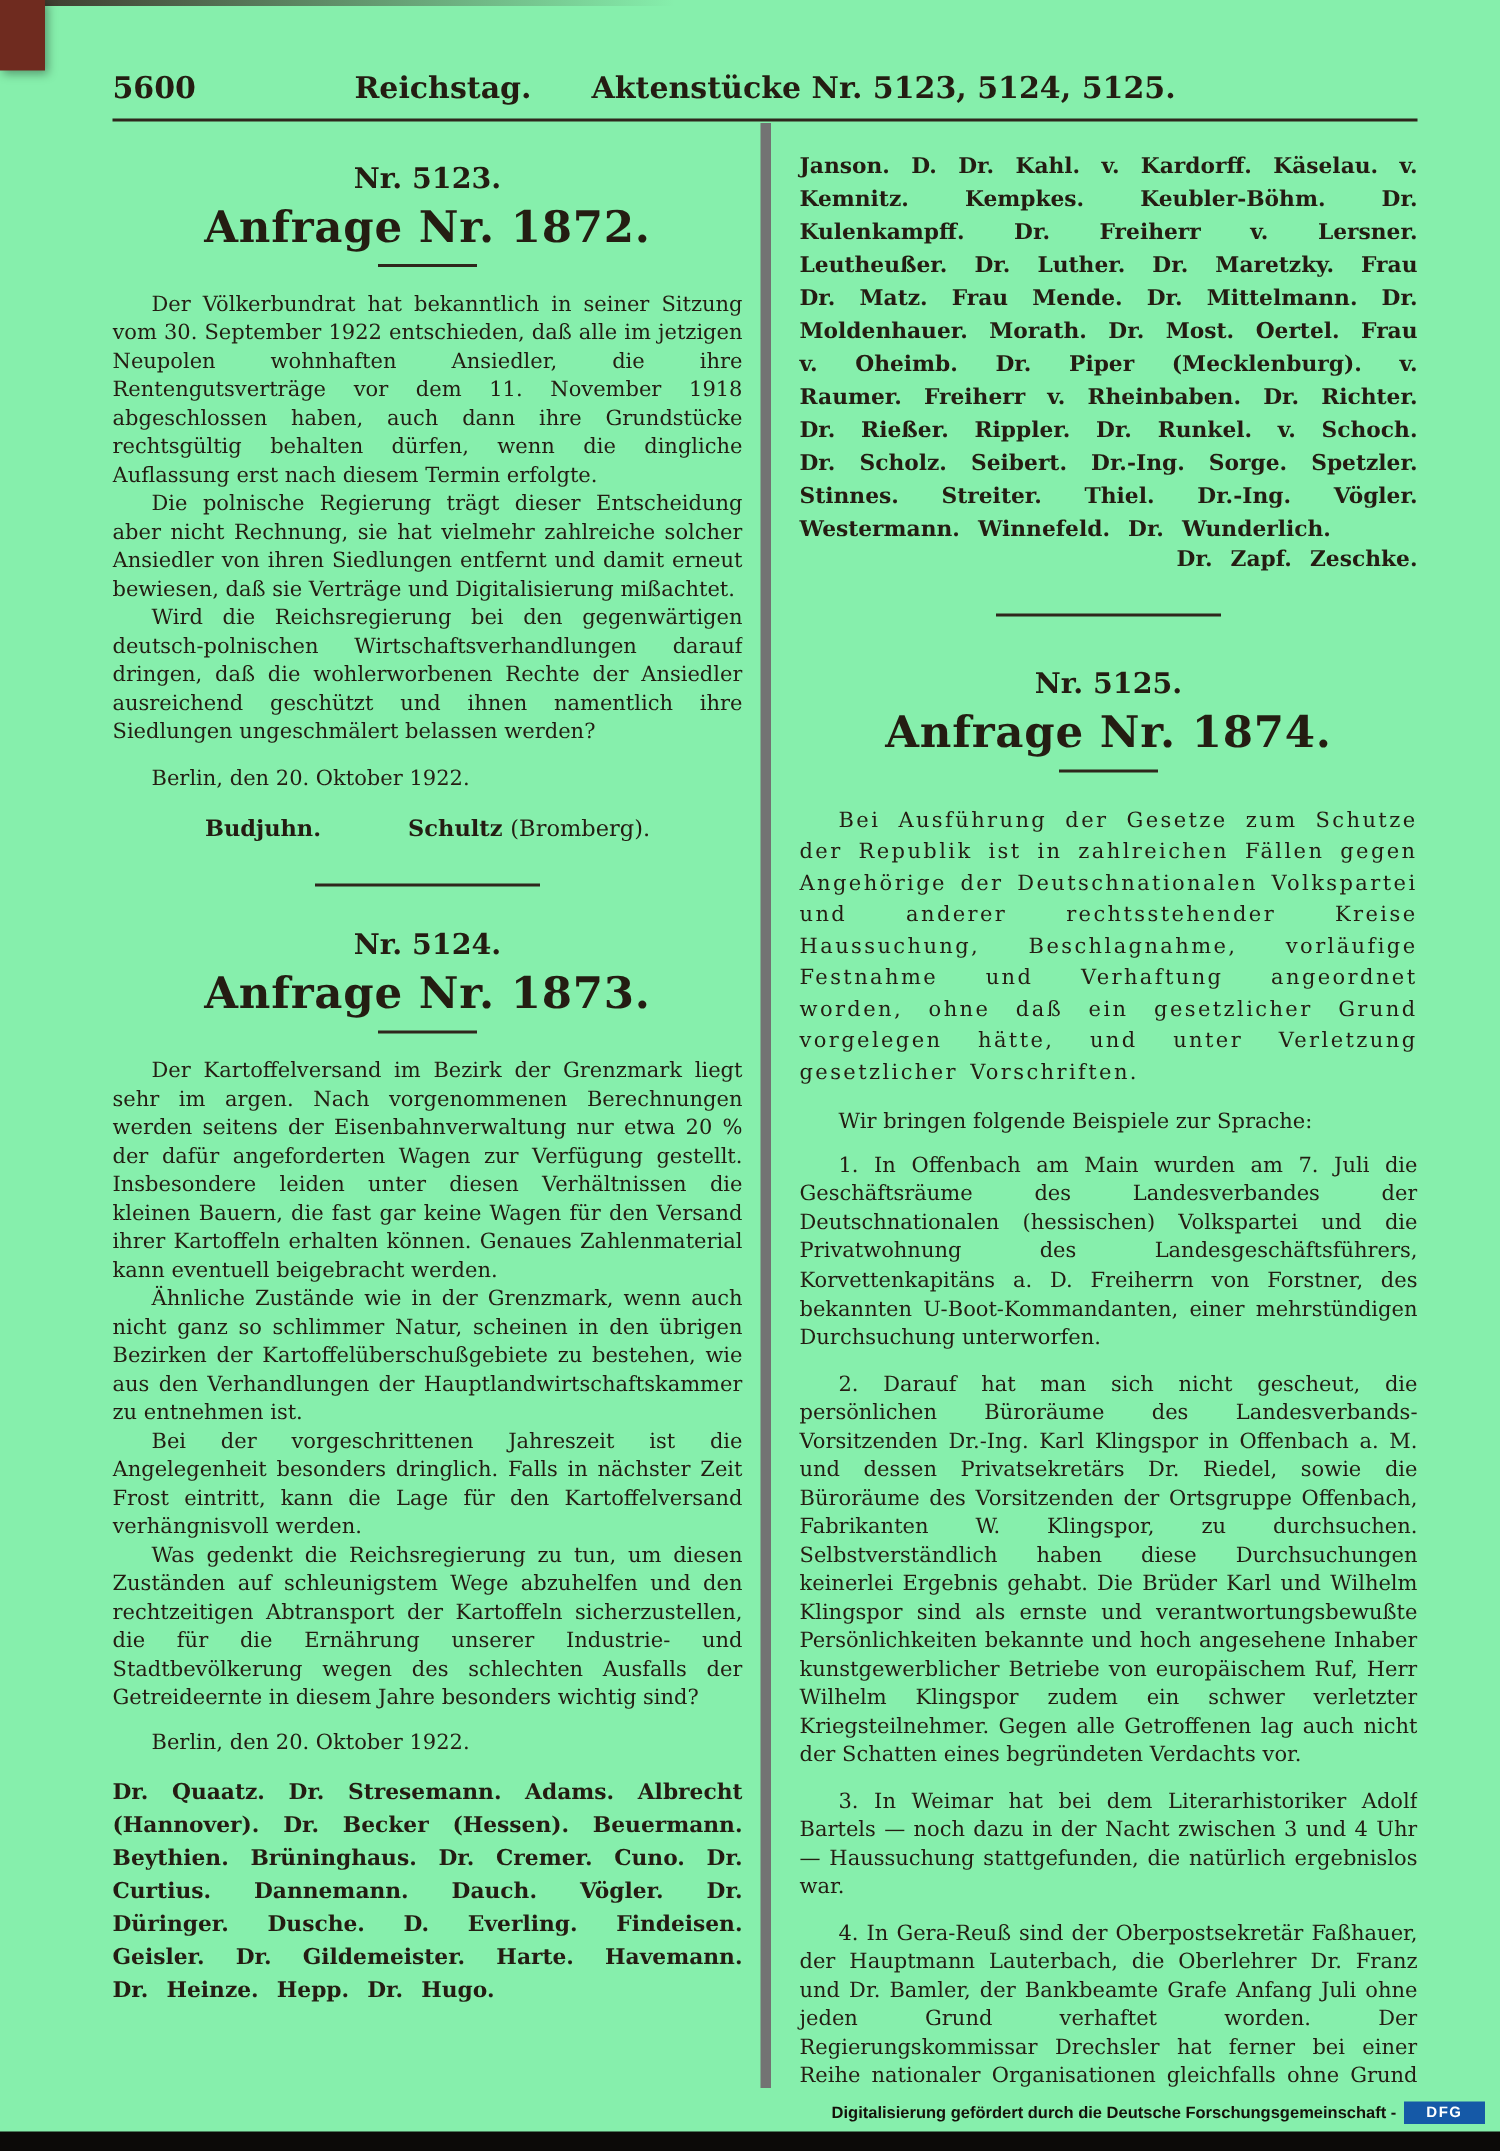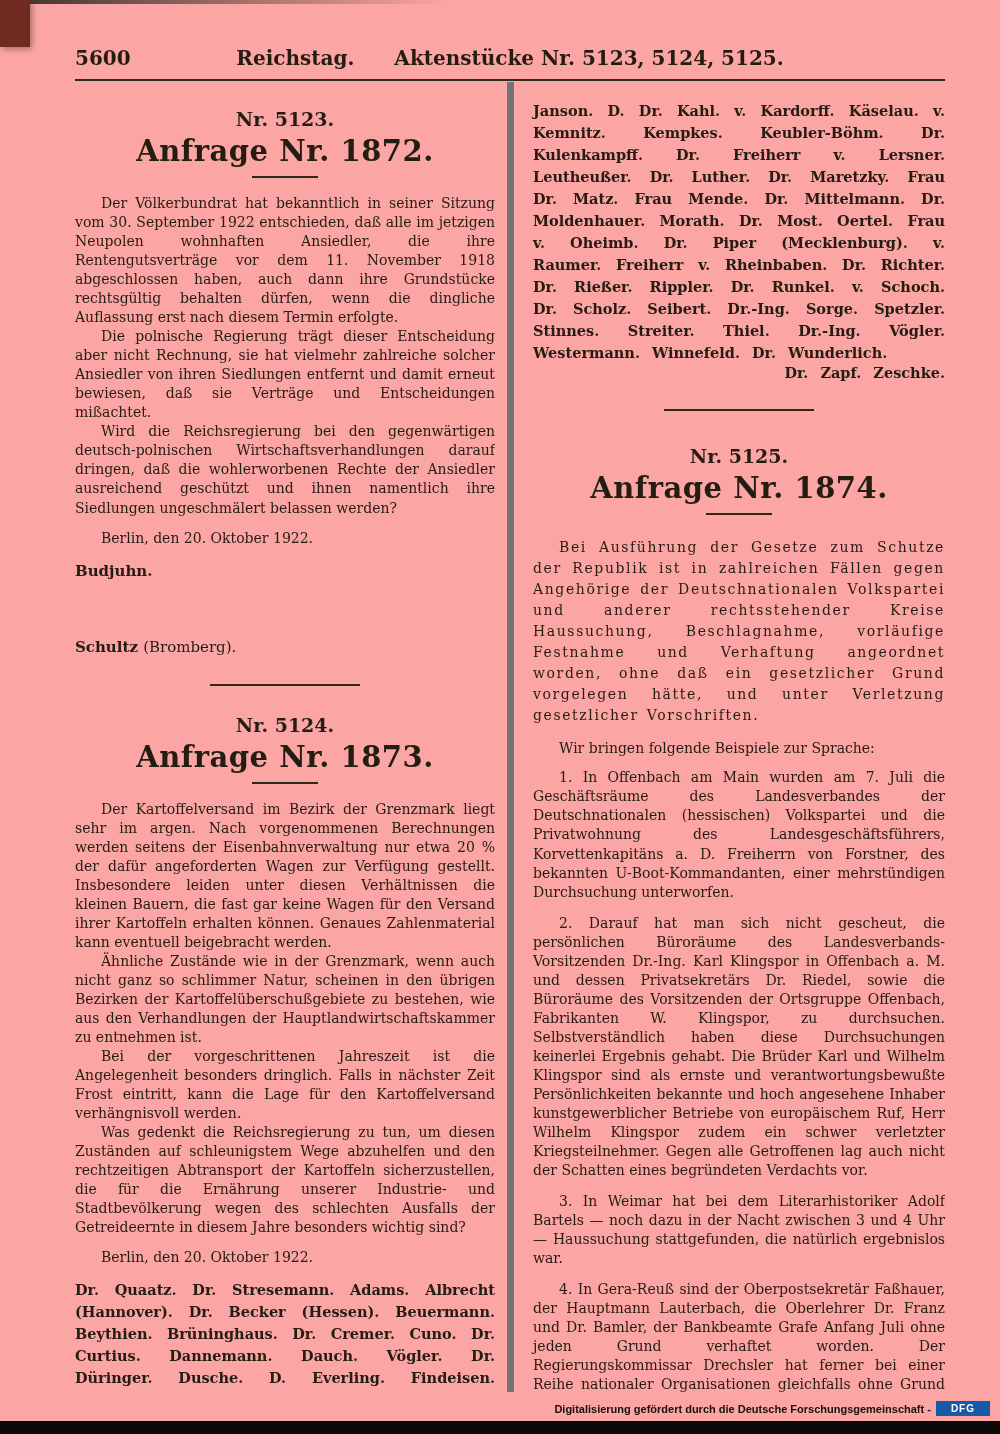--- a/index.html
+++ b/index.html
@@ -1,38 +1,38 @@
 <!DOCTYPE html>
 <html><head>
 <meta charset="utf-8">
 <style>
   html,body{margin:0;padding:0;background:#555;}
   .page{
     position:relative;width:1000px;height:1434px;margin:0 auto;
-    background:#fca5a5;overflow:hidden;
+    background:#86efac;overflow:hidden;
     font-family:"DejaVu Serif","Liberation Serif",serif;
     color:#241d12;
   }
   .corner-artifact{position:absolute;left:0;top:0;width:30px;height:47px;background:#6f2b1f;box-shadow:2px 2px 6px rgba(0,0,0,.35);}
   .top-shadow{position:absolute;left:0;top:0;width:100%;height:4px;background:linear-gradient(to right,#3a3127 0%,rgba(58,49,39,0) 45%);}
   .page-header{position:absolute;top:46px;left:75px;right:55px;height:26px;font-weight:bold;font-size:20px;}
   .page-number{position:absolute;left:0;top:0;}
   .page-title{position:absolute;left:0;right:0;text-align:center;top:0;display:flex;justify-content:center;gap:40px;}
   .header-rule{position:absolute;top:79px;left:75px;right:55px;border-top:2.5px solid #2e271c;}
   .columns{position:absolute;left:75px;right:55px;top:82px;height:1310px;display:flex;overflow:hidden;}
   .col-left{width:420px;flex:none;}
   .col-right{flex:1;border-left:7px solid #737373;margin-left:12px;padding-left:19px;overflow:hidden;}
   .col-left{overflow:hidden;}
 
   .doc-number{text-align:center;font-weight:bold;font-size:19px;margin:26px 0 4px;}
   .doc-title{text-align:center;font-weight:bold;font-size:29px;margin:0 0 8px;letter-spacing:.5px;}
   .title-rule{width:66px;border-top:2px solid #2e271c;margin:0 auto 16px;height:0;}
   p.body{font-size:14px;line-height:1.36;text-align:justify;text-indent:26px;margin:0;}
   .dateline{font-size:14px;text-indent:26px;margin:12px 0 0;}
-  .sigline{display:flex;justify-content:center;gap:58px;font-weight:bold;font-size:15px;margin-top:16px;flex-direction:column;}
+  .sigline{display:flex;justify-content:center;gap:58px;font-weight:bold;font-size:15px;margin-top:16px;}
   .sigline .normal{font-weight:normal;}
   .section-divider{width:150px;border-top:2px solid #2e271c;margin:28px auto;height:0;}
   .sigblock{font-size:14.5px;font-weight:bold;text-align:justify;line-height:1.52;word-spacing:7px;margin:14px 0 0;}
   .sigblock.cont{margin-top:14px;}
   .sig-center{font-size:14.5px;font-weight:bold;text-align:right;word-spacing:7px;margin:0;}
   p.lead{font-size:14px;line-height:1.5;text-align:justify;letter-spacing:1.6px;word-spacing:2px;text-indent:26px;margin:0;}
   p.intro{font-size:14px;text-indent:26px;margin:14px 0 0;}
   p.item{font-size:14px;line-height:1.36;text-align:justify;text-indent:26px;margin:12px 0 0;}
   .gap-sm{height:6px;}
 
@@ -62,21 +62,21 @@
 
   <div class="columns">
 
     <div class="col-left">
 
       <div class="doc-number">Nr. 5123.</div>
       <div class="doc-title">Anfrage Nr. 1872.</div>
       <div class="title-rule"></div>
 
       <p class="body">Der Völkerbundrat hat bekanntlich in seiner Sitzung vom 30. September 1922 entschieden, daß alle im jetzigen Neupolen wohnhaften Ansiedler, die ihre Rentengutsverträge vor dem 11. November 1918 abgeschlossen haben, auch dann ihre Grundstücke rechtsgültig behalten dürfen, wenn die dingliche Auflassung erst nach diesem Termin erfolgte.</p>
-      <p class="body">Die polnische Regierung trägt dieser Entscheidung aber nicht Rechnung, sie hat vielmehr zahlreiche solcher Ansiedler von ihren Siedlungen entfernt und damit erneut bewiesen, daß sie Verträge und Entscheidungen mißachtet.</p>
+      <p class="body">Die polnische Regierung trägt dieser Entscheidung aber nicht Rechnung, sie hat vielmehr zahlreiche solcher Ansiedler von ihren Siedlungen entfernt und damit erneut bewiesen, daß sie Verträge und Digitalisierung mißachtet.</p>
       <p class="body">Wird die Reichsregierung bei den gegenwärtigen deutsch-polnischen Wirtschaftsverhandlungen darauf dringen, daß die wohlerworbenen Rechte der Ansiedler ausreichend geschützt und ihnen namentlich ihre Siedlungen ungeschmälert belassen werden?</p>
 
       <p class="dateline">Berlin, den 20. Oktober 1922.</p>
 
       <div class="sigline">
         <span>Budjuhn.</span>
         <span>
           <span>Schultz</span>
           <span class="normal">(Bromberg).</span>
         </span>

